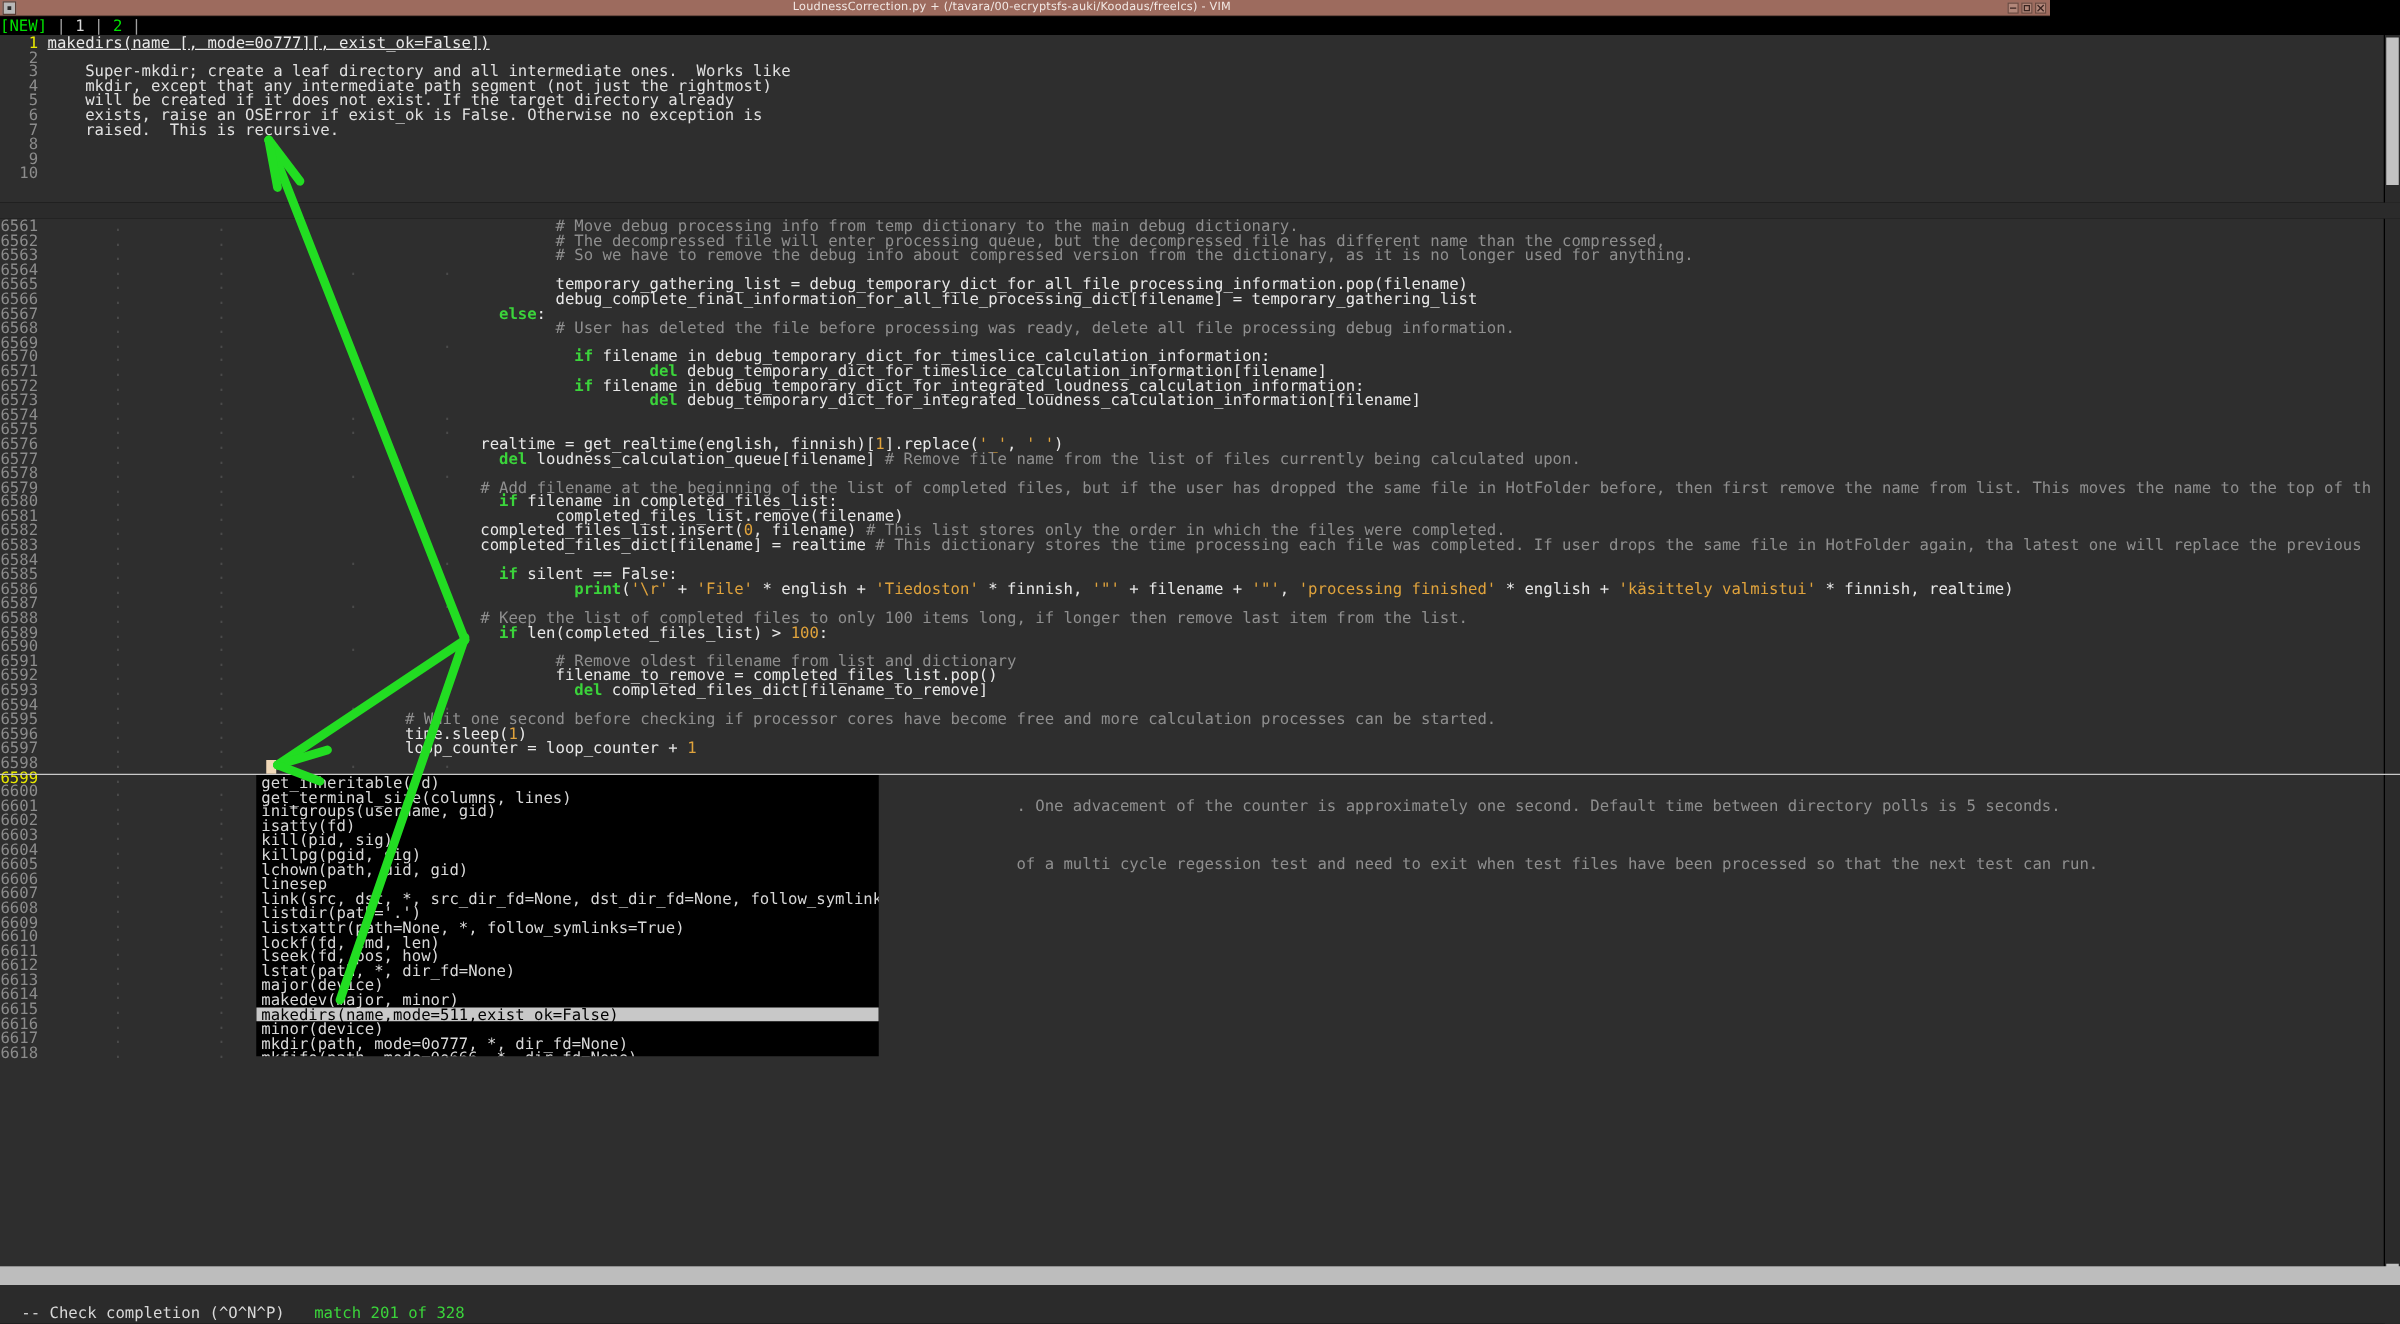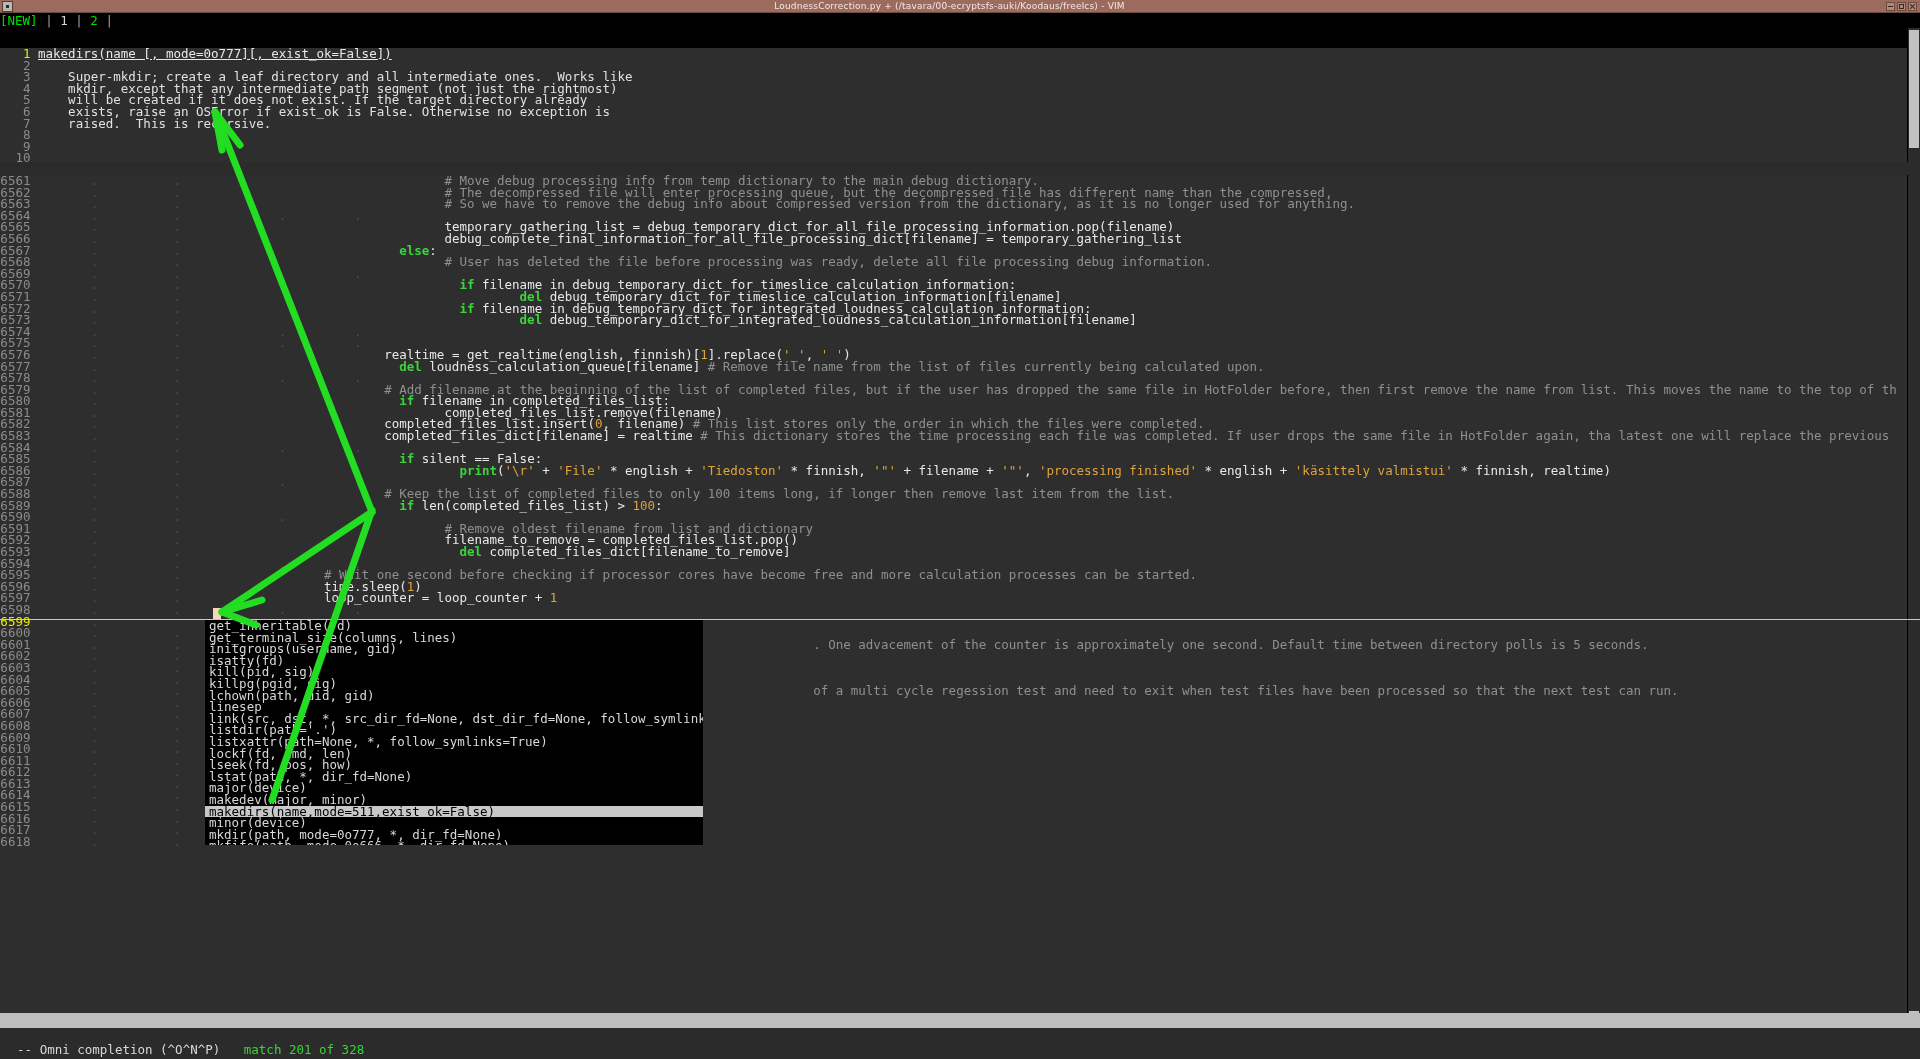--- a/index.html
+++ b/index.html
@@ -7,21 +7,21 @@
   html, body {
     margin: 0; padding: 0;
     width: 1920px; height: 1059px;
     background: #000;
     overflow: hidden;
     font-family: "DejaVu Sans Mono", "Liberation Mono", monospace;
   }
 
   
   #titlebar {
-    position: absolute; left: 0; top: 0; width: 1920px; height: 13px;
+    position: absolute; left: 0; top: 0; width: 1640px; height: 13px;
     background: #9d6b5e;
     display: flex; align-items: center;
     border-bottom: 1px solid #6b4a40;
   }
   #titlebar .tb-icon {
     width: 11px; height: 11px; margin-left: 2px;
     background: #b8b8b8; border: 1px solid #5a3c34;
     display: flex; align-items: center; justify-content: center;
   }
   #titlebar .tb-icon::after {
@@ -66,21 +66,21 @@
   .code {
     font-family: "DejaVu Sans Mono", "Liberation Mono", monospace;
     font-size: 12.5px; line-height: 11.6px; white-space: pre;
   }
   .row { height: 11.6px; white-space: pre; display: block; }
   .lnr { color: #8c8c8c; display: inline-block; width: 38px; text-align: right; }
   .lnr-cur { color: #e8e800; }
 
   
   #scratch {
-    top: 28px; height: 134px; background: #2e2e2e; margin-top: 20px;
+    top: 28px; height: 134px; background: #2e2e2e;
   }
   #scratch .firstline { color: #e8e8e8; text-decoration: underline; }
   #scratch .doc { color: #e0e0e0; }
 
   #scratch-status {
     position: absolute; left: 0; top: 162px; width: 1920px; height: 13px;
     background: #2b2b2b; color: #3d3d3d;
     font-size: 12px; line-height: 13px; white-space: pre;
     font-family: "DejaVu Sans Mono", "Liberation Mono", monospace;
   }
@@ -205,21 +205,21 @@
   <div class="arrow" style="top:866px;">▼</div>
 </div>
 
 <div id="main-status">
   <span class="ms-left">LoudnessCorrection.py[+]</span>
   <span class="ms-rr">[0 0x00]</span>
   <span class="ms-r">6599,7-28     99%</span>
 </div>
 
 <div id="cmdline">
-  <span>-- Omni completion (^O^N^P) </span><span class="msg-hi">match 201 of 328</span>
+  <span>-- Check completion (^O^N^P) </span><span class="msg-hi">match 201 of 328</span>
 </div>
 
 <svg id="annot" viewBox="0 0 1920 1059" preserveAspectRatio="none">
 
   <path d="M 372,512 L 215,112" stroke="#22dd22" stroke-width="7" fill="none" stroke-linecap="round"></path>
   <path d="M 215,112 L 240,145" stroke="#22dd22" stroke-width="7" fill="none" stroke-linecap="round"></path>
   <path d="M 215,112 L 222,150" stroke="#22dd22" stroke-width="7" fill="none" stroke-linecap="round"></path>
 
   <path d="M 372,512 L 222,612" stroke="#22dd22" stroke-width="7" fill="none" stroke-linecap="round"></path>
   <path d="M 222,612 L 262,600" stroke="#22dd22" stroke-width="7" fill="none" stroke-linecap="round"></path>

